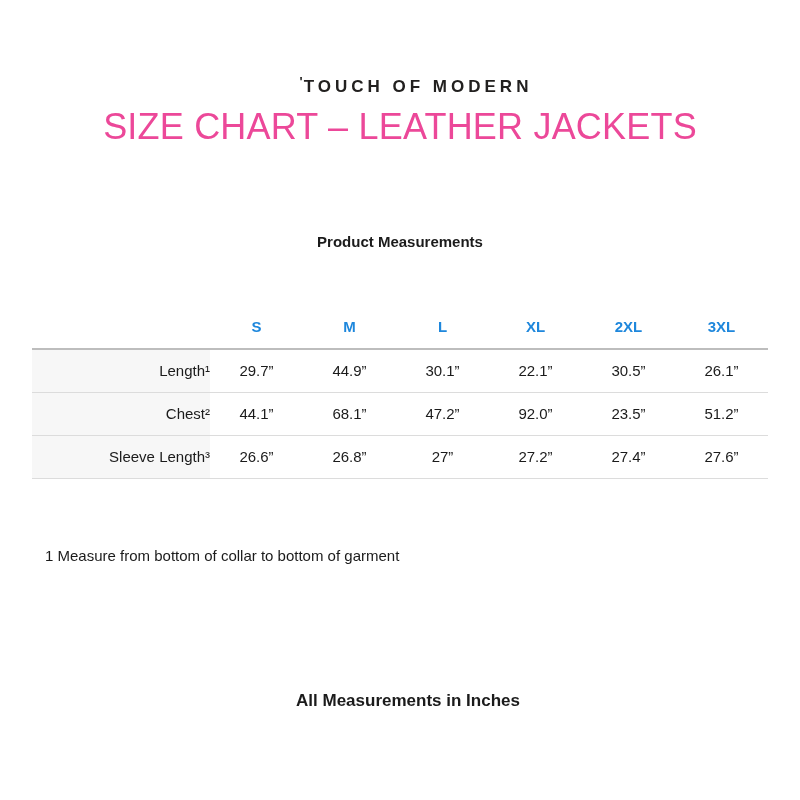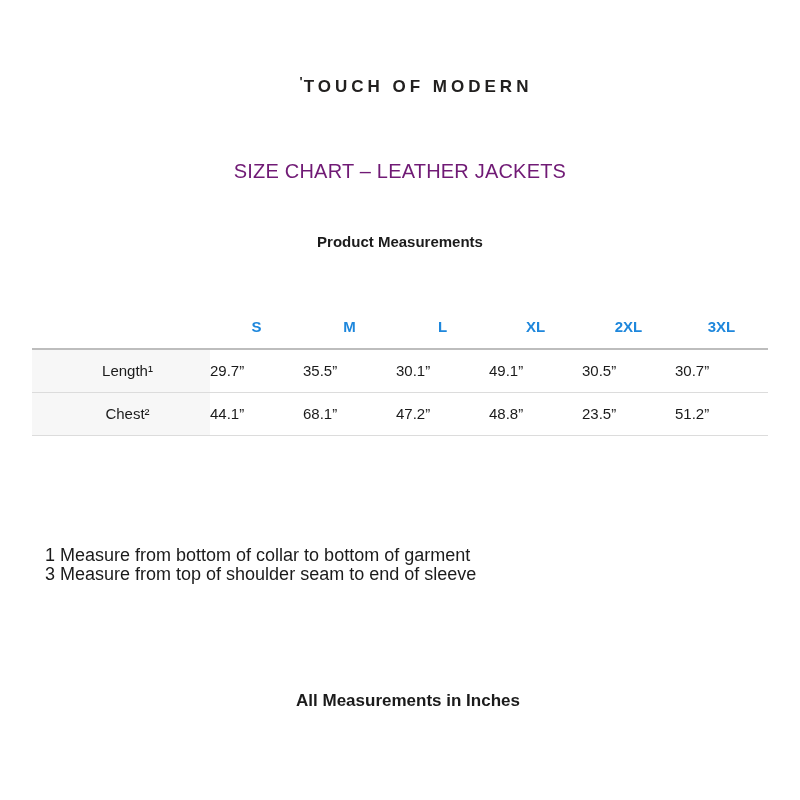--- a/index.html
+++ b/index.html
@@ -34,27 +34,26 @@
     letter-spacing: 0;
     margin-right: 1px;
   }
 
   .page-title {
     position: absolute;
     top: 111px;
     left: 0;
     width: 100%;
     text-align: center;
-    font-size: 20px;
+    font-size: 36px;
     line-height: 32px;
     font-weight: 500;
-    color: #701a75;
+    color: #ec4899;
     letter-spacing: 0.2px;
     white-space: nowrap;
-    margin-top: 44px;
   }
 
   .table-title {
     position: absolute;
     top: 233px;
     left: 0;
     width: 100%;
     text-align: center;
     font-size: 15px;
     font-weight: 700;
@@ -78,35 +77,35 @@
     font-size: 15px;
     font-weight: 700;
     color: var(--accent-blue, #1e87dc);
     text-align: center;
     vertical-align: middle;
     border-bottom: 2px solid var(--header-rule, #bdbdbd);
   }
   .size-table td {
     height: 43px;
     vertical-align: middle;
-    text-align: left;
+    text-align: center;
     border-bottom: 1px solid var(--row-rule, #dcdcdc);
     background: #ffffff;
   }
   .size-table td.row-label {
     background: var(--row-label-bg, #f7f7f7);
-    text-align: center;
+    text-align: right;
     padding-left: 13px;
   }
 
   .footnotes {
     position: absolute;
     left: 45px;
     top: 546px;
-    font-size: 18px;
+    font-size: 15px;
     line-height: 19px;
     color: #1b1b1b;
   }
 
   .footer-note {
     position: absolute;
     top: 691px;
     left: 8px;
     width: 100%;
     text-align: center;
@@ -147,38 +146,46 @@
         <th>L</th>
         <th>XL</th>
         <th>2XL</th>
         <th>3XL</th>
       </tr>
     </thead>
     <tbody>
       <tr>
         <td class="row-label">Length¹</td>
         <td>29.7”</td>
-        <td>35.5”</td>
+        <td>44.9”</td>
         <td>30.1”</td>
-        <td>49.1”</td>
+        <td>22.1”</td>
         <td>30.5”</td>
-        <td>30.7”</td>
+        <td>26.1”</td>
       </tr>
       <tr>
         <td class="row-label">Chest²</td>
         <td>44.1”</td>
         <td>68.1”</td>
         <td>47.2”</td>
-        <td>48.8”</td>
+        <td>92.0”</td>
         <td>23.5”</td>
         <td>51.2”</td>
+      </tr>
+      <tr>
+        <td class="row-label">Sleeve Length³</td>
+        <td>26.6”</td>
+        <td>26.8”</td>
+        <td>27”</td>
+        <td>27.2”</td>
+        <td>27.4”</td>
+        <td>27.6”</td>
       </tr>
     </tbody>
   </table>
 
   <div class="footnotes">
     <div>1 Measure from bottom of collar to bottom of garment</div>
-    <div>3 Measure from top of shoulder seam to end of sleeve</div>
   </div>
 
   <div class="footer-note">All Measurements in Inches</div>
 
 </div>
 
 </body></html>

